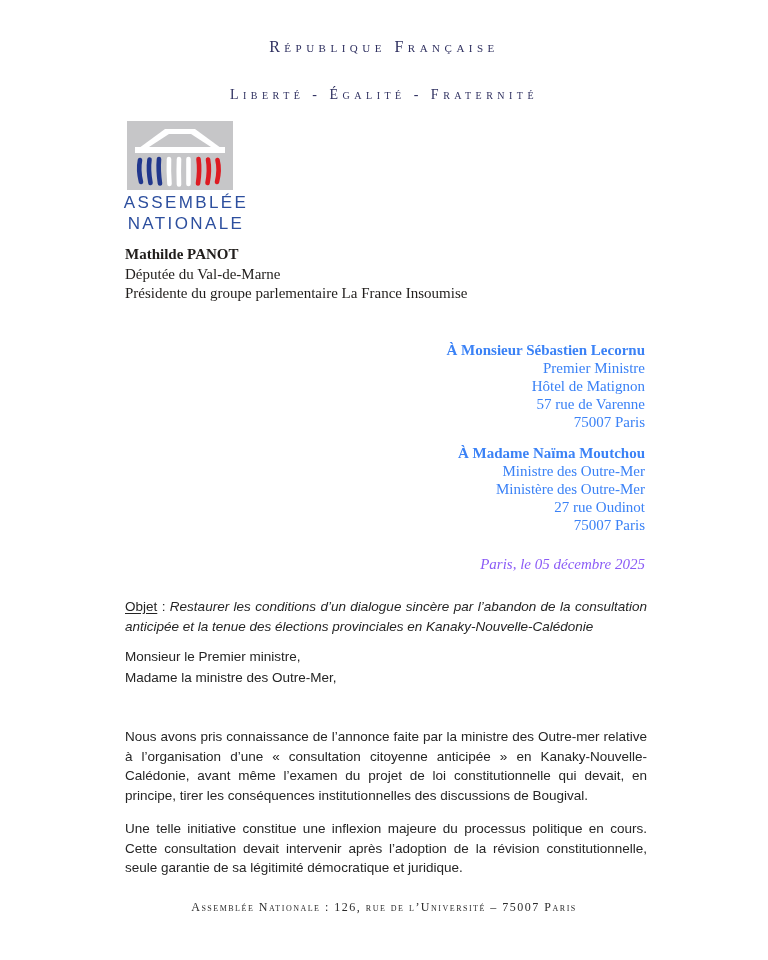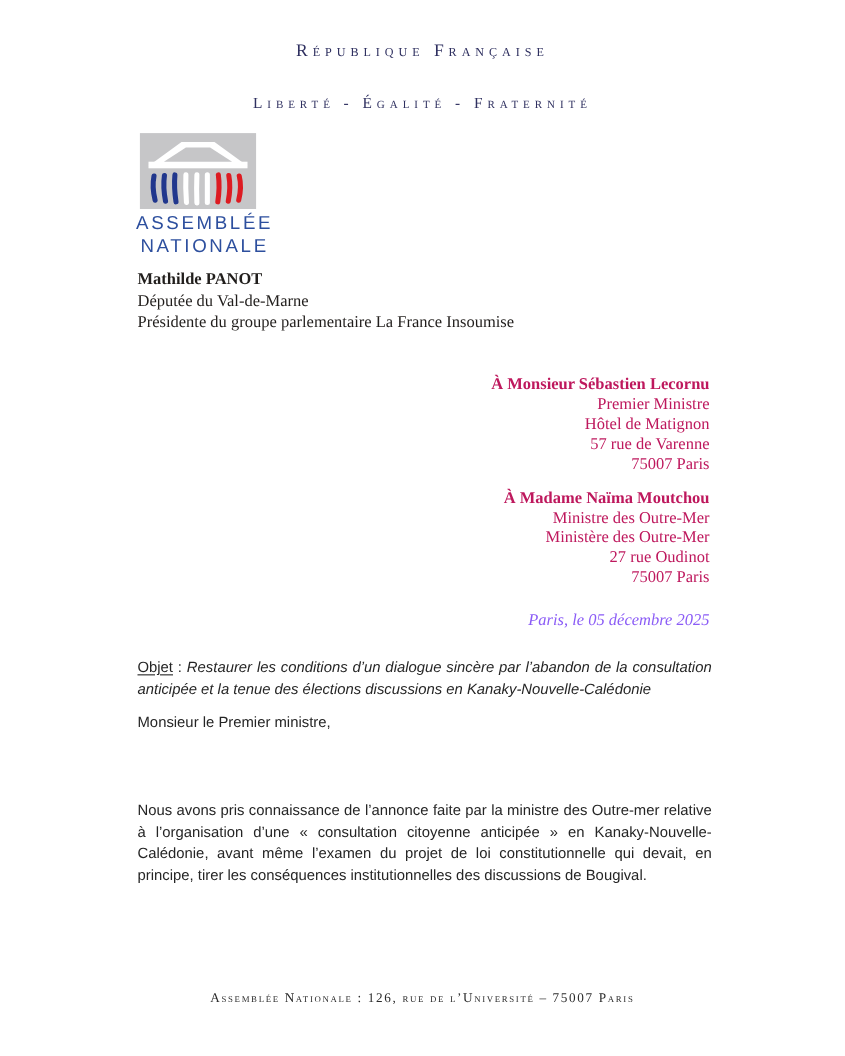--- a/index.html
+++ b/index.html
@@ -63,21 +63,21 @@
   .sender-name { font-weight: bold; }
 
   
   .recipient {
     position: absolute;
     right: 123px;
     text-align: right;
     font-family: "Liberation Serif", serif;
     font-size: 15px;
     line-height: 18px;
-    color: #be185d;
+    color: #3b82f6;
     white-space: nowrap;
   }
   .recipient-1 { top: 341px; }
   .recipient-2 { top: 444px; }
   .recipient-name { font-weight: bold; }
 
   
   .dateline {
     position: absolute;
     right: 123px; top: 556px;
@@ -171,23 +171,25 @@
   <div class="recipient recipient-2">
     <div class="recipient-name">À Madame Naïma Moutchou</div>
     <div>Ministre des Outre-Mer</div>
     <div>Ministère des Outre-Mer</div>
     <div>27 rue Oudinot</div>
     <div>75007 Paris</div>
   </div>
 
   <div class="dateline">Paris, le 05 décembre 2025</div>
 
-  <p class="sansblock subject"><span class="subject-label">Objet</span><span> : </span><span class="subject-text">Restaurer les conditions d’un dialogue sincère par l’abandon de la consultation anticipée et la tenue des élections discussions en Kanaky-Nouvelle-Calédonie</span></p>
+  <p class="sansblock subject"><span class="subject-label">Objet</span><span> : </span><span class="subject-text">Restaurer les conditions d’un dialogue sincère par l’abandon de la consultation anticipée et la tenue des élections provinciales en Kanaky-Nouvelle-Calédonie</span></p>
 
   <div class="sansblock salutation">
     <div>Monsieur le Premier ministre,</div>
+    <div>Madame la ministre des Outre-Mer,</div>
   </div>
 
   <p class="sansblock para-1">Nous avons pris connaissance de l’annonce faite par la ministre des Outre-mer relative à l’organisation d’une « consultation citoyenne anticipée » en Kanaky-Nouvelle-Calédonie, avant même l’examen du projet de loi constitutionnelle qui devait, en principe, tirer les conséquences institutionnelles des discussions de Bougival.</p>
+  <p class="sansblock para-2">Une telle initiative constitue une inflexion majeure du processus politique en cours. Cette consultation devait intervenir après l’adoption de la révision constitutionnelle, seule garantie de sa légitimité démocratique et juridique.</p>
 
   <div class="footer-address">Assemblée Nationale : 126, rue de l’Université – 75007 Paris</div>
 
 </div>
 
 </body></html>

